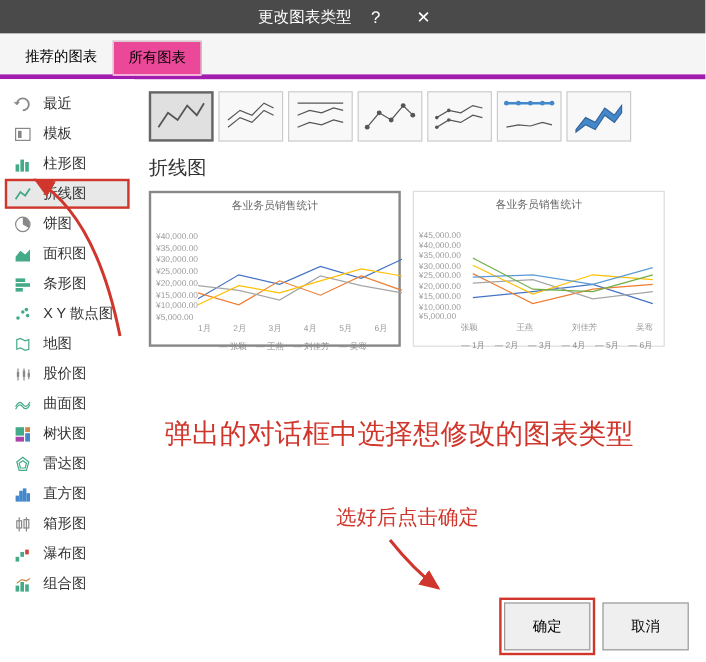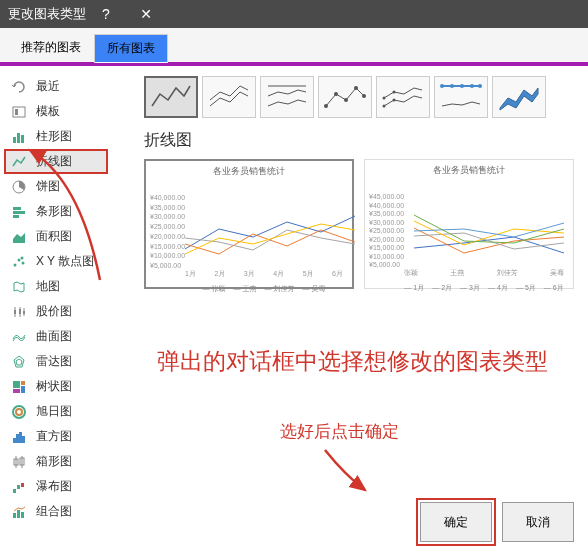--- a/index.html
+++ b/index.html
@@ -1,27 +1,27 @@
 <!DOCTYPE html>
 <html><head>
   <meta charset="utf-8">
   <style>
     * { margin: 0; padding: 0; box-sizing: border-box; }
     body { font-family: "Microsoft YaHei", sans-serif; font-size: 12px; background: #fff; width: 588px; height: 552px; position: relative; }
     
-    .titlebar { background: #4a4a4a; color: #fff; height: 28px; display: flex; align-items: center; padding: 0 8px; justify-content: flex-start; }
+    .titlebar { background: #4a4a4a; color: #fff; height: 28px; display: flex; align-items: center; padding: 0 8px; justify-content: center; }
     .titlebar-left { font-size: 13px; }
     .titlebar-right { display: flex; }
     .titlebar-btn { width: 40px; height: 28px; display: flex; align-items: center; justify-content: center; color: #fff; font-size: 14px; }
     
     .tabs { border-bottom: 4px solid #a21caf; padding: 5px 8px 0 8px; display: flex; background: #f5f5f5; }
     .tab { padding: 5px 12px; font-size: 12px; cursor: pointer; border: 1px solid transparent; }
-    .tab.active { background: #3b82f6; border: 1px solid #d0d0d0; border-bottom-color: #fff; position: relative; top: 1px; }
-    
-    .body-area { display: flex; height: 445px; gap: 20px; }
+    .tab.active { background: #ec4899; border: 1px solid #d0d0d0; border-bottom-color: #fff; position: relative; top: 1px; }
+    
+    .body-area { display: flex; height: 445px; }
     
     .sidebar { width: 112px; padding: 8px 4px; background: #fff; }
     .sidebar-item { display: flex; align-items: center; height: 25px; padding: 2px 6px; cursor: pointer; gap: 8px; }
     .sidebar-item.selected { border: 2px solid #d0362c; background: #e8e8e8; padding: 0 4px; }
     .sb-icon { width: 18px; height: 18px; display: flex; align-items: center; justify-content: center; flex-shrink: 0; }
     .sb-label { font-size: 12px; color: #333; }
     
     .main { flex: 1; padding: 10px 12px; position: relative; }
     .thumb-row { display: flex; gap: 4px; margin-bottom: 12px; }
     .thumb { width: 54px; height: 42px; border: 1px solid #ccc; background: #f8f8f8; display: flex; align-items: center; justify-content: center; position: relative; }
@@ -114,34 +114,34 @@
           <svg width="16" height="16">
             <circle cx="8" cy="8" r="6" stroke="#888" fill="none"></circle>
             <path d="M8 8 L8 2 A6 6 0 0 1 13 11 Z" fill="#888"></path>
           </svg>
         </span>
         <span class="sb-label">饼图</span>
       </div>
     <div class="sidebar-item">
         <span class="sb-icon">
           <svg width="16" height="16">
+            <polygon points="2,14 2,10 6,5 10,8 14,4 14,14" fill="#4a8"></polygon>
+          </svg>
+        </span>
+        <span class="sb-label">面积图</span>
+      </div>
+    <div class="sidebar-item">
+        <span class="sb-icon">
+          <svg width="16" height="16">
             <rect x="2" y="3" width="8" height="3" fill="#4a8"></rect>
             <rect x="2" y="7" width="12" height="3" fill="#4a8"></rect>
             <rect x="2" y="11" width="6" height="3" fill="#4a8"></rect>
           </svg>
         </span>
         <span class="sb-label">条形图</span>
-      </div>
-    <div class="sidebar-item">
-        <span class="sb-icon">
-          <svg width="16" height="16">
-            <polygon points="2,14 2,10 6,5 10,8 14,4 14,14" fill="#4a8"></polygon>
-          </svg>
-        </span>
-        <span class="sb-label">面积图</span>
       </div>
     <div class="sidebar-item">
         <span class="sb-icon">
           <svg width="16" height="16">
             <circle cx="4" cy="11" r="1.5" fill="#4a8"></circle>
             <circle cx="8" cy="6" r="1.5" fill="#4a8"></circle>
             <circle cx="12" cy="9" r="1.5" fill="#4a8"></circle>
             <circle cx="11" cy="4" r="1.5" fill="#4a8"></circle>
           </svg>
         </span>
@@ -173,45 +173,36 @@
           <svg width="16" height="16">
             <path d="M2 10 Q5 4 8 8 Q11 12 14 6" stroke="#4a8" fill="none"></path>
             <path d="M2 12 Q5 6 8 10 Q11 14 14 8" stroke="#4a8" fill="none"></path>
           </svg>
         </span>
         <span class="sb-label">曲面图</span>
       </div>
     <div class="sidebar-item">
         <span class="sb-icon">
           <svg width="16" height="16">
-            <polygon points="8,2 13,6 11,13 5,13 3,6" stroke="#4a8" fill="none"></polygon>
-            <polygon points="8,5 11,7 10,11 6,11 5,7" stroke="#4a8" fill="none"></polygon>
-          </svg>
-        </span>
-        <span class="sb-label">雷达图</span>
-      </div>
-    <div class="sidebar-item">
-        <span class="sb-icon">
-          <svg width="16" height="16">
             <rect x="2" y="2" width="7" height="7" fill="#4a8"></rect>
             <rect x="10" y="2" width="4" height="4" fill="#c84"></rect>
             <rect x="10" y="7" width="4" height="7" fill="#48c"></rect>
             <rect x="2" y="10" width="7" height="4" fill="#a4a"></rect>
           </svg>
         </span>
         <span class="sb-label">树状图</span>
       </div>
     <div class="sidebar-item">
         <span class="sb-icon">
           <svg width="16" height="16">
-            <circle cx="8" cy="8" r="6" stroke="#4a8" fill="none" stroke-width="2"></circle>
-            <circle cx="8" cy="8" r="3" stroke="#c84" fill="none" stroke-width="2"></circle>
-          </svg>
-        </span>
-        <span class="sb-label">旭日图</span>
+            <polygon points="8,2 13,6 11,13 5,13 3,6" stroke="#4a8" fill="none"></polygon>
+            <polygon points="8,5 11,7 10,11 6,11 5,7" stroke="#4a8" fill="none"></polygon>
+          </svg>
+        </span>
+        <span class="sb-label">雷达图</span>
       </div>
     <div class="sidebar-item">
         <span class="sb-icon">
           <svg width="16" height="16">
             <rect x="2" y="9" width="3" height="5" fill="#48c"></rect>
             <rect x="5" y="5" width="3" height="9" fill="#48c"></rect>
             <rect x="8" y="3" width="3" height="11" fill="#48c"></rect>
             <rect x="11" y="7" width="3" height="7" fill="#48c"></rect>
           </svg>
         </span>

